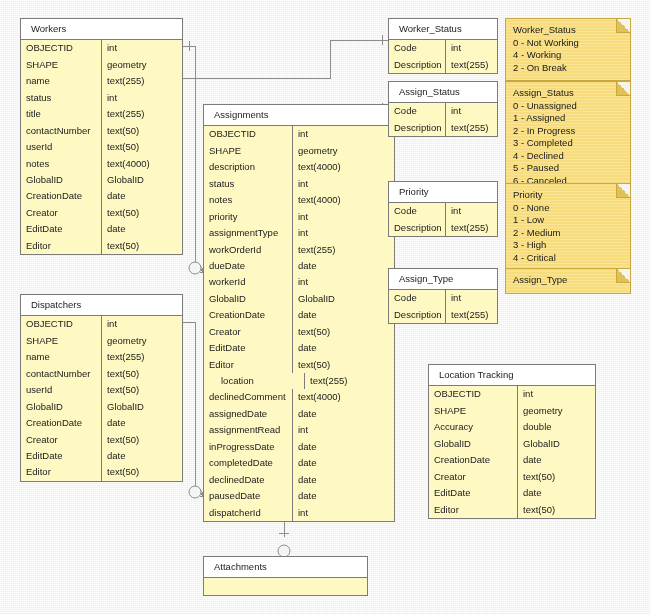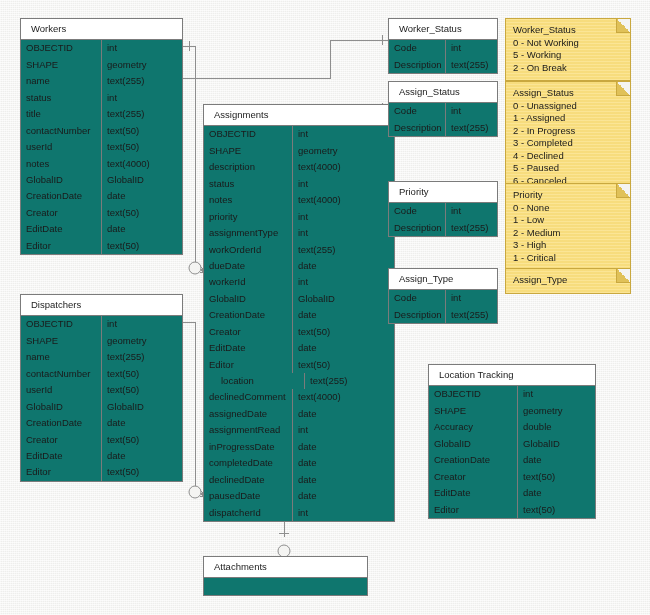--- a/index.html
+++ b/index.html
@@ -15,21 +15,21 @@
     color:#1a1a1a;
     overflow:hidden;
     position:relative;
   }
   .canvas{position:absolute;inset:0;}
   svg.links{position:absolute;left:0;top:0;width:650px;height:615px;pointer-events:none;}
 
   
   .table{
     position:absolute;
-    background:#0f766e;
+    background:#fef9c3;
     border:1px solid #7b7b7b;
     box-sizing:border-box;
     box-shadow:0 0 0 0 rgba(0,0,0,0);
   }
   .table .thead{
     padding:5px 8px 5px 10px;
     border-bottom:1px solid #7b7b7b;
     font-size:9.5px;
     color:#222;
     background:#fff;
@@ -442,21 +442,21 @@
     <div class="tbody">
         <div class="trow tempty"></div>
       </div>
   </div>
 
   <div class="note" id="n-worker-status" style="left:505px;top:18px;width:126px;">
     <span class="fold"></span>
     <div class="nline">Worker_Status</div>
     <div class="nbody">
         <div class="nline">0 - Not Working</div>
-        <div class="nline">5 - Working</div>
+        <div class="nline">4 - Working</div>
         <div class="nline">2 - On Break</div>
       </div>
   </div>
 
   <div class="note" id="n-assign-status" style="left:505px;top:81px;width:126px;">
     <span class="fold"></span>
     <div class="nline">Assign_Status</div>
     <div class="nbody">
         <div class="nline">0 - Unassigned</div>
         <div class="nline">1 - Assigned</div>
@@ -469,21 +469,21 @@
   </div>
 
   <div class="note" id="n-priority" style="left:505px;top:183px;width:126px;">
     <span class="fold"></span>
     <div class="nline">Priority</div>
     <div class="nbody">
         <div class="nline">0 - None</div>
         <div class="nline">1 - Low</div>
         <div class="nline">2 - Medium</div>
         <div class="nline">3 - High</div>
-        <div class="nline">1 - Critical</div>
+        <div class="nline">4 - Critical</div>
       </div>
   </div>
 
   <div class="note" id="n-assign-type" style="left:505px;top:268px;width:126px;">
     <span class="fold"></span>
     <div class="nline">Assign_Type</div>
   </div>
 
 </div>
 

